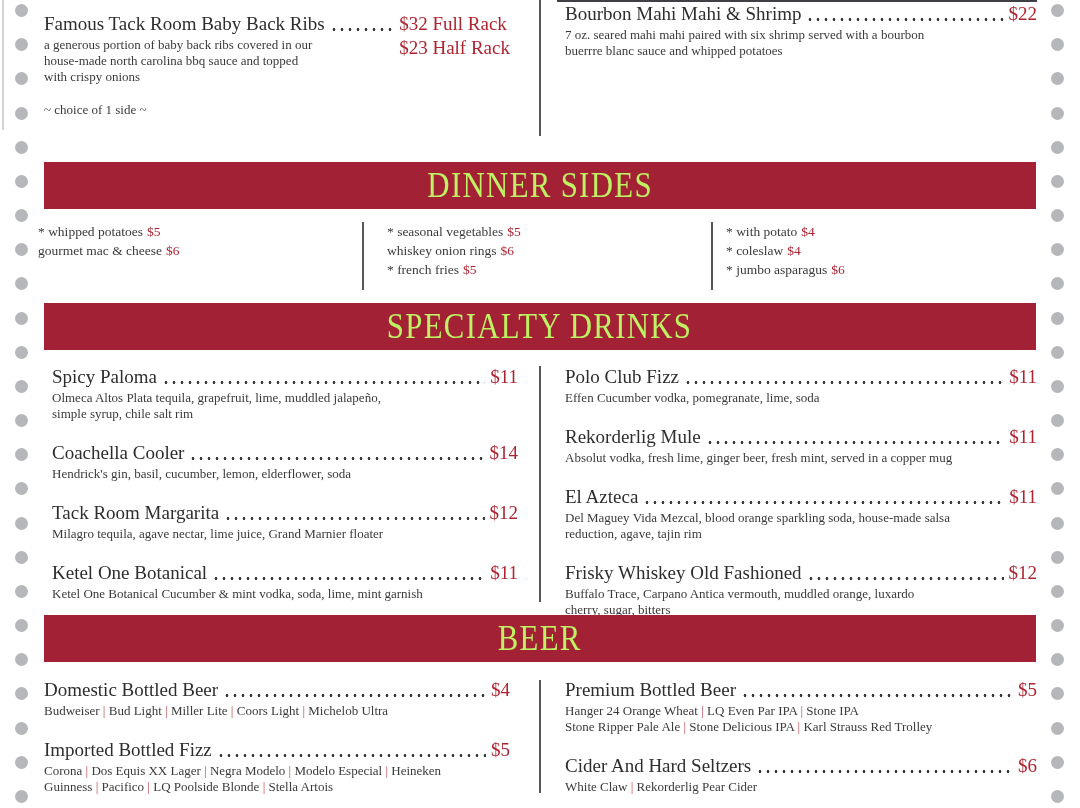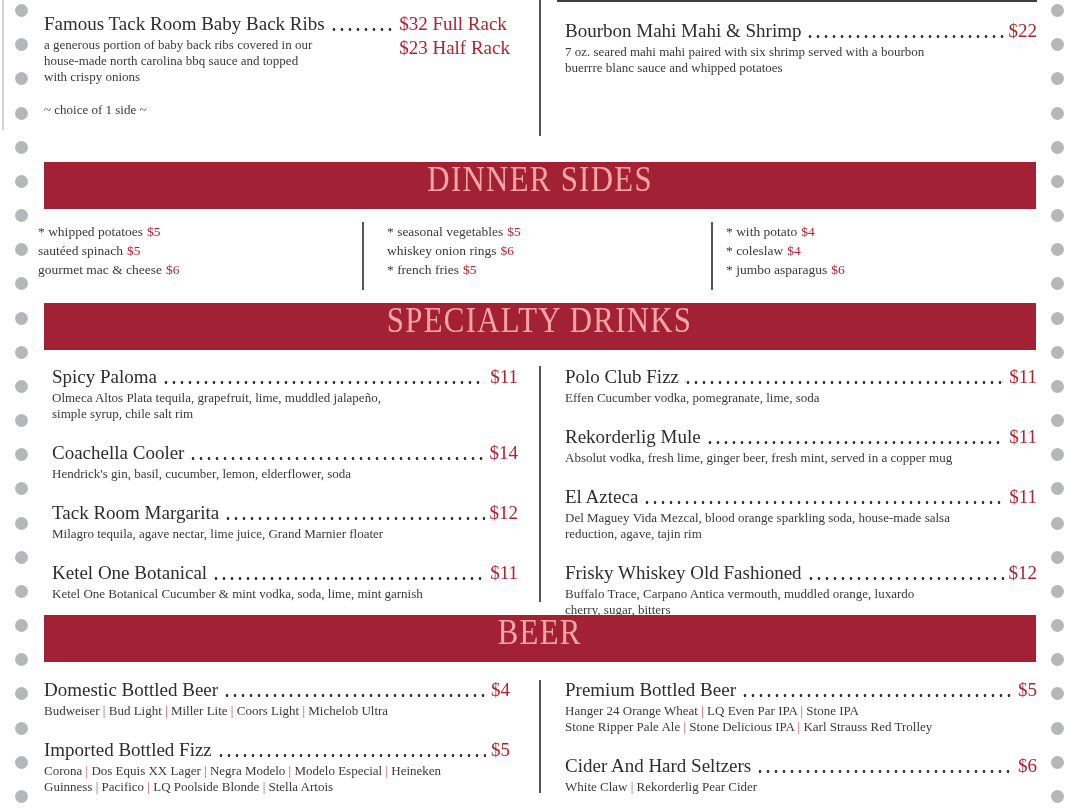--- a/index.html
+++ b/index.html
@@ -10,42 +10,42 @@
   }
   
   .dot-rail{position:absolute;top:4px;bottom:5px;width:13px;display:flex;
     flex-direction:column;justify-content:space-between;align-items:center}
   .dot-rail.left{left:15px}
   .dot-rail.right{left:1051px}
   .hole-dot{width:13px;height:13px;border-radius:50%;background:#b6b7bb}
 
   
   .banner{position:absolute;left:44px;width:992px;height:47px;background:#a32134;
-    color:#fca5a5;display:flex;justify-content:center}
+    color:#bef264;display:flex;align-items:center;justify-content:center}
   .banner span{font-size:35px;line-height:1;letter-spacing:1.5px;
     transform:scaleX(.88);white-space:nowrap}
   #banner-sides{top:162px}
   #banner-drinks{top:303px}
   #banner-beer{top:615px}
 
   
   .vdiv{position:absolute;width:2px;background:#55565a}
   #top-divider{left:539px;top:0;height:136px}
   #drinks-divider{left:539px;top:366px;height:236px}
   #beer-divider{left:539px;top:680px;height:113px}
   #sides-div-0{left:362px;top:222px;height:68px}
   #sides-div-1{left:711px;top:222px;height:68px}
   .hrule{position:absolute;height:2px;background:#3f4043}
   #top-rule{left:557px;top:0;width:480px}
   #page-edge{position:absolute;left:2px;top:0;width:2px;height:130px;background:#d4d4d4}
 
   
   .col{position:absolute}
   .top-left{left:44px;top:12px;width:466px}
-  .top-right{left:565px;top:19px;width:472px}
+  .top-right{left:565px;top:2px;width:472px}
   #drinks-left{left:52px;top:365px;width:466px}
   #drinks-right{left:565px;top:365px;width:472px}
   #beer-left{left:44px;top:678px;width:466px}
   #beer-right{left:565px;top:678px;width:472px}
 
   .menu-item{margin-bottom:19px}
   .item-line{display:flex;align-items:flex-start}
   .item-name{font-size:19px;line-height:24px;white-space:nowrap;color:#2e2e2e}
   .dots{flex:1;height:19px;margin:0 5px;
     background-image:radial-gradient(circle,#3c3c3c 1.3px,transparent 1.6px);
@@ -151,21 +151,20 @@
     <div class="item-desc">7 oz. seared mahi mahi paired with six shrimp served with a bourbon
 buerrre blanc sauce and whipped potatoes</div>
   </div>
 
   <div class="banner" id="banner-sides">
     <span>DINNER SIDES</span>
   </div>
 
   <div class="sides-col" id="sides-col-0">
     <div class="side-line"><span>* whipped potatoes</span><span class="side-price">$5</span></div>
-    <div class="side-line"><span>sautéed spinach</span><span class="side-price">$5</span></div>
     <div class="side-line"><span>gourmet mac &amp; cheese</span><span class="side-price">$6</span></div>
   </div>
   <div class="vdiv" id="sides-div-0"></div>
   <div class="sides-col" id="sides-col-1">
     <div class="side-line"><span>* seasonal vegetables</span><span class="side-price">$5</span></div>
     <div class="side-line"><span>whiskey onion rings</span><span class="side-price">$6</span></div>
     <div class="side-line"><span>* french fries</span><span class="side-price">$5</span></div>
   </div>
   <div class="vdiv" id="sides-div-1"></div>
   <div class="sides-col" id="sides-col-2">

